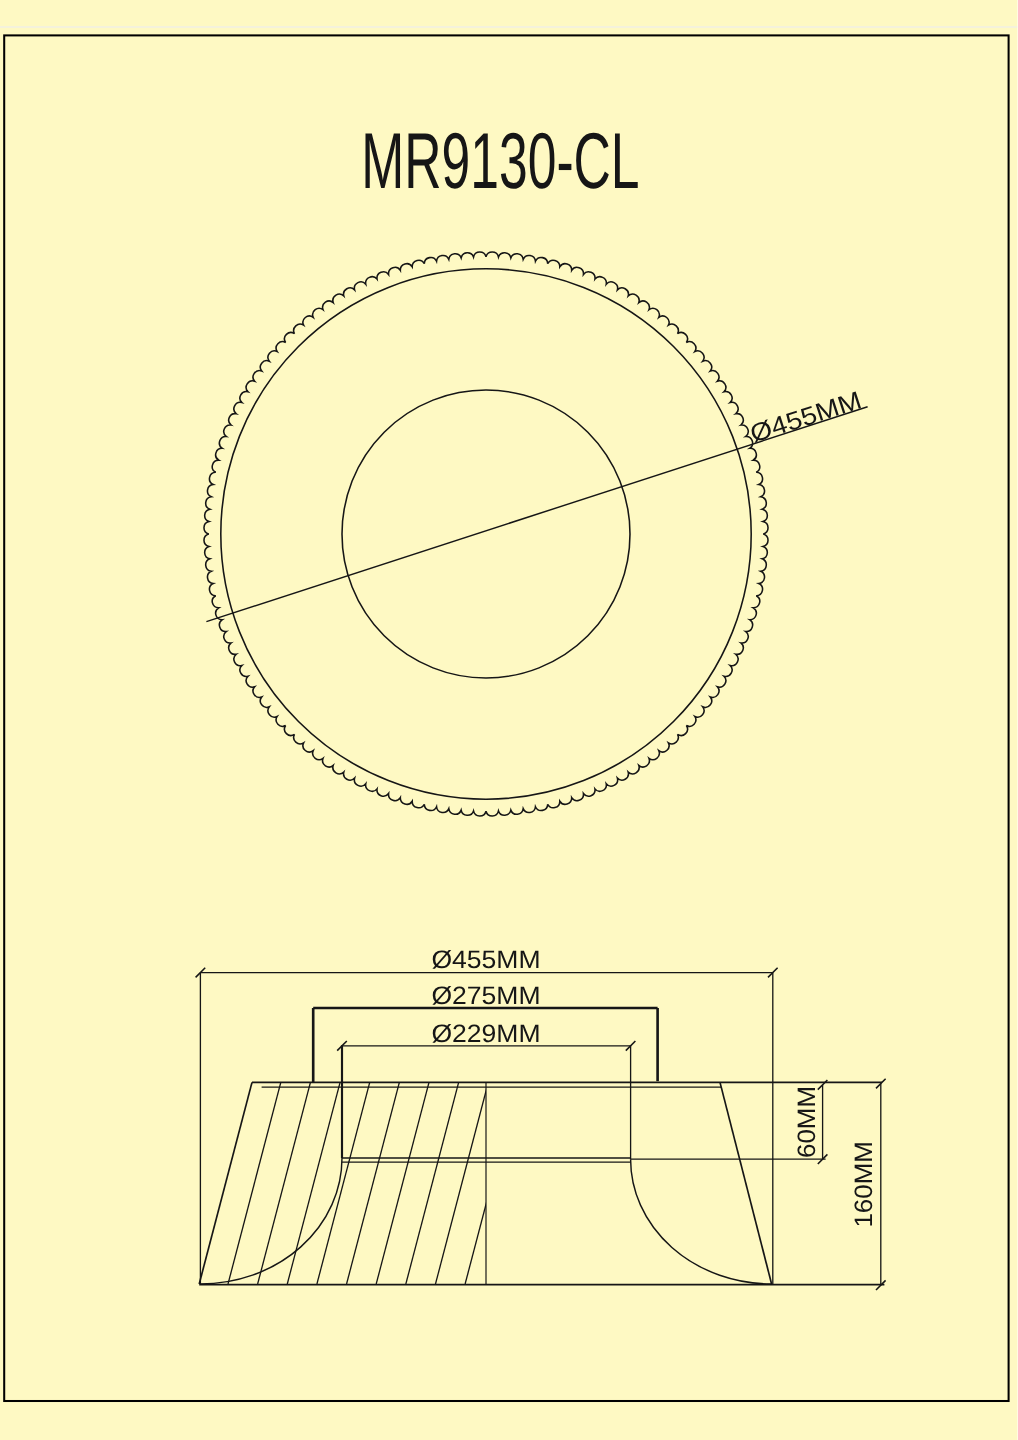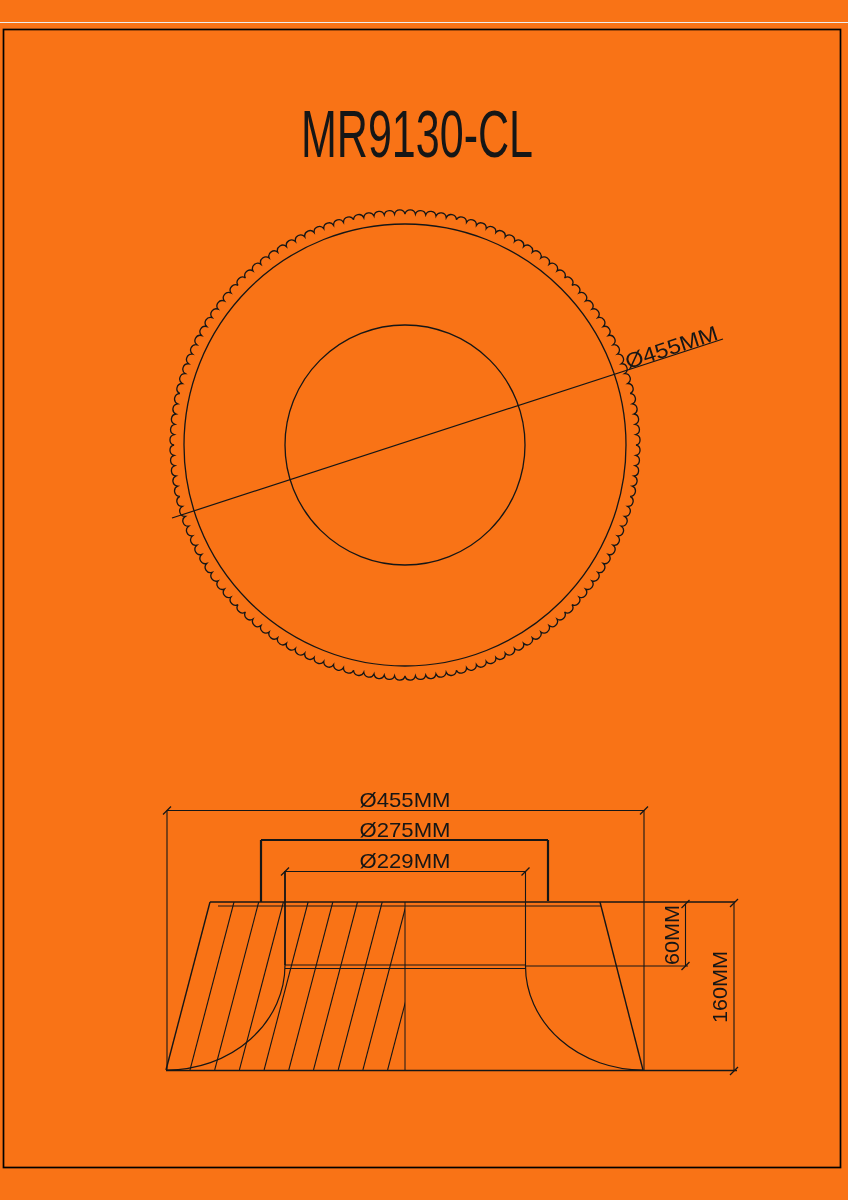--- a/index.html
+++ b/index.html
@@ -1,19 +1,19 @@
 <!DOCTYPE html>
 <html><head>
 <meta charset="utf-8">
 <style>
   html,body{margin:0;padding:0;background:#ffffff;}
   .page{
     position:relative;
     width:848px;height:1200px;
-    background:#f97316;
+    background:#fef9c3;
     overflow:hidden;
     font-family:"Liberation Sans", sans-serif;
   }
   .faint-top-line{
     position:absolute;left:0;top:22px;width:848px;height:1px;
     background:#ededed;
   }
   svg{position:absolute;left:0;top:0;}
   svg text{fill:#161616;}
 </style>

